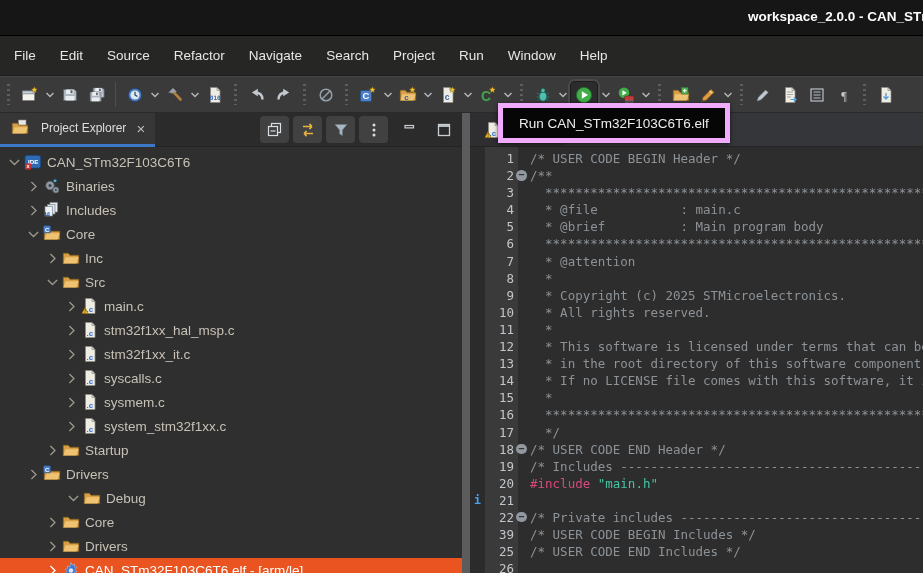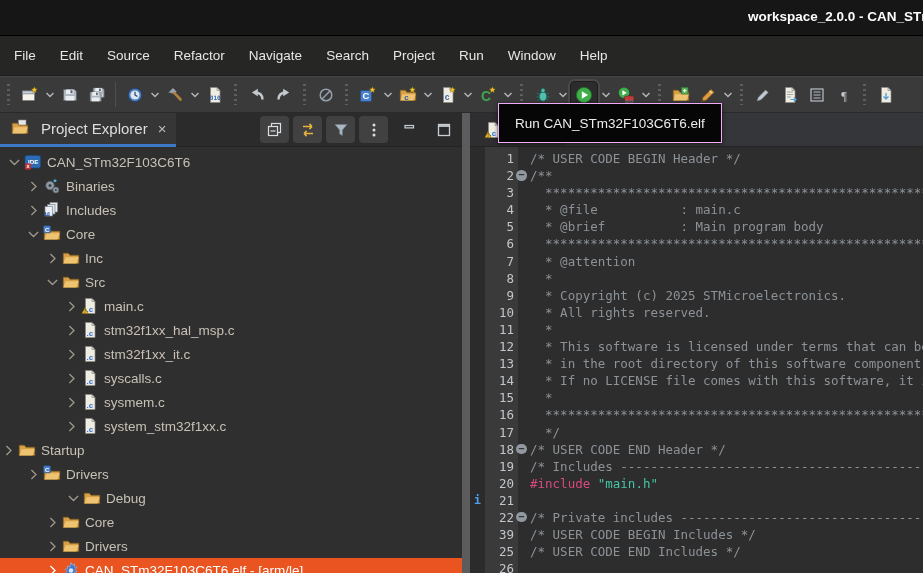--- a/index.html
+++ b/index.html
@@ -26,21 +26,21 @@
   
   .main{display:flex;height:470px}
   .left{width:462px;flex:none;background:#2f2f2f;display:flex;flex-direction:column;overflow:hidden}
   .sash{width:8px;flex:none;background:#5c5c5c;cursor:col-resize}
   .editor{flex:1;min-width:0;display:flex;flex-direction:column;background:#2d2d2d}
 
   
   .panel-tabs{height:34px;flex:none;background:#2b2b2b;display:flex;align-items:center;border-bottom:1px solid #232323;box-sizing:border-box}
   .panel-tab{height:34px;background:#363636;display:flex;align-items:center;padding:0 10px;gap:7px;
              border-bottom:3px solid #3c78c8;box-sizing:border-box}
-  .panel-tab-label{color:#dddddd;font-size:15px;white-space:nowrap}
+  .panel-tab-label{color:#dddddd;font-size:12px;white-space:nowrap}
   .tab-close{color:#bcbcbc;font-size:15px;margin-left:3px;line-height:1}
   .panel-btns{margin-left:auto;display:flex;align-items:center;gap:4px;padding-right:6px}
   .pbtn{width:29px;height:27px;background:#414141;border-radius:4px;display:flex;align-items:center;justify-content:center}
   .wbtn{width:24px;height:24px;display:flex;align-items:center;justify-content:center;margin-left:6px}
 
   
   .tree{flex:1;overflow:hidden;padding-top:3px}
   .trow{height:24px;display:flex;align-items:center;font-size:13.5px;color:#c7c1b6;white-space:nowrap;cursor:default}
   .trow.selected{background:#e95420;color:#ffffff}
   .tchev{width:17px;height:17px;flex:none;display:flex;align-items:center;justify-content:center;color:#9d978d}
@@ -63,21 +63,21 @@
   .c-fold{width:16px;flex:none;position:relative}
   .fold-dot{position:absolute;left:2px;top:3px;width:10.5px;height:10.5px;border-radius:50%;background:#9298a0;
             color:#2d2d2d;font-size:10px;line-height:10px;text-align:center;font-weight:bold}
   .c-code{white-space:pre;color:#d0d0d0;overflow:hidden}
   .tok-c{color:#8d9297}
   .tok-d{color:#d84a7d;font-weight:normal}
   .tok-s{color:#45c5a5}
   .tok-p{color:#d0d0d0}
 
   
-  .tooltip{position:absolute;left:498px;top:103px;height:40px;background:#060606;border:1px solid #f0abfc;
+  .tooltip{position:absolute;left:498px;top:103px;height:40px;background:#060606;border:5px solid #f0abfc;
            color:#ededed;font-size:13.5px;display:flex;align-items:center;padding:0 16px;z-index:60;
            box-sizing:border-box;white-space:nowrap;box-shadow:0 1px 4px rgba(0,0,0,.6)}
 </style>
 </head>
 <body>
 
 <div class="titlebar">
   <div class="title">workspace_2.0.0 - CAN_STm32F103C6T6</div>
 </div>
 
@@ -561,21 +561,21 @@
           </div>
           <div class="ticon">
             <svg width="18" height="18" viewBox="0 0 18 18">
               <path d="M4.5 1.5h6.5l3 3v12H4.5z" fill="#efece2" stroke="#8a8a85" stroke-width="0.7"></path>
               <path d="M11 1.5v3h3" fill="none" stroke="#8a8a85" stroke-width="0.7"></path>
               <text x="8.8" y="14.6" font-size="8" font-weight="bold" fill="#2f6fd0" text-anchor="middle">.c</text>
             </svg>
           </div>
           <div class="tlabel">system_stm32f1xx.c</div>
         </div>
-        <div class="trow" style=" align-items: center;">
+        <div class="trow" style="padding-left: 44px; align-items: center;">
           <div class="tchev">
             <svg width="15" height="15" viewBox="0 0 18 18">
               <path d="M6.5 3.5l5.5 5.5-5.5 5.5" stroke="currentColor" stroke-width="1.6" fill="none"></path>
             </svg>
           </div>
           <div class="ticon">
             <svg width="18" height="18" viewBox="0 0 18 18">
               <path d="M1.2 4.2h5.2l1.5 2h8.9v8.3H1.2z" fill="#d99f47" stroke="#7a5a1e" stroke-width="0.7"></path>
               <path d="M1.4 14.5l2.1-6.2h13.2l-2.1 6.2z" fill="#eec372"></path>
             </svg>

